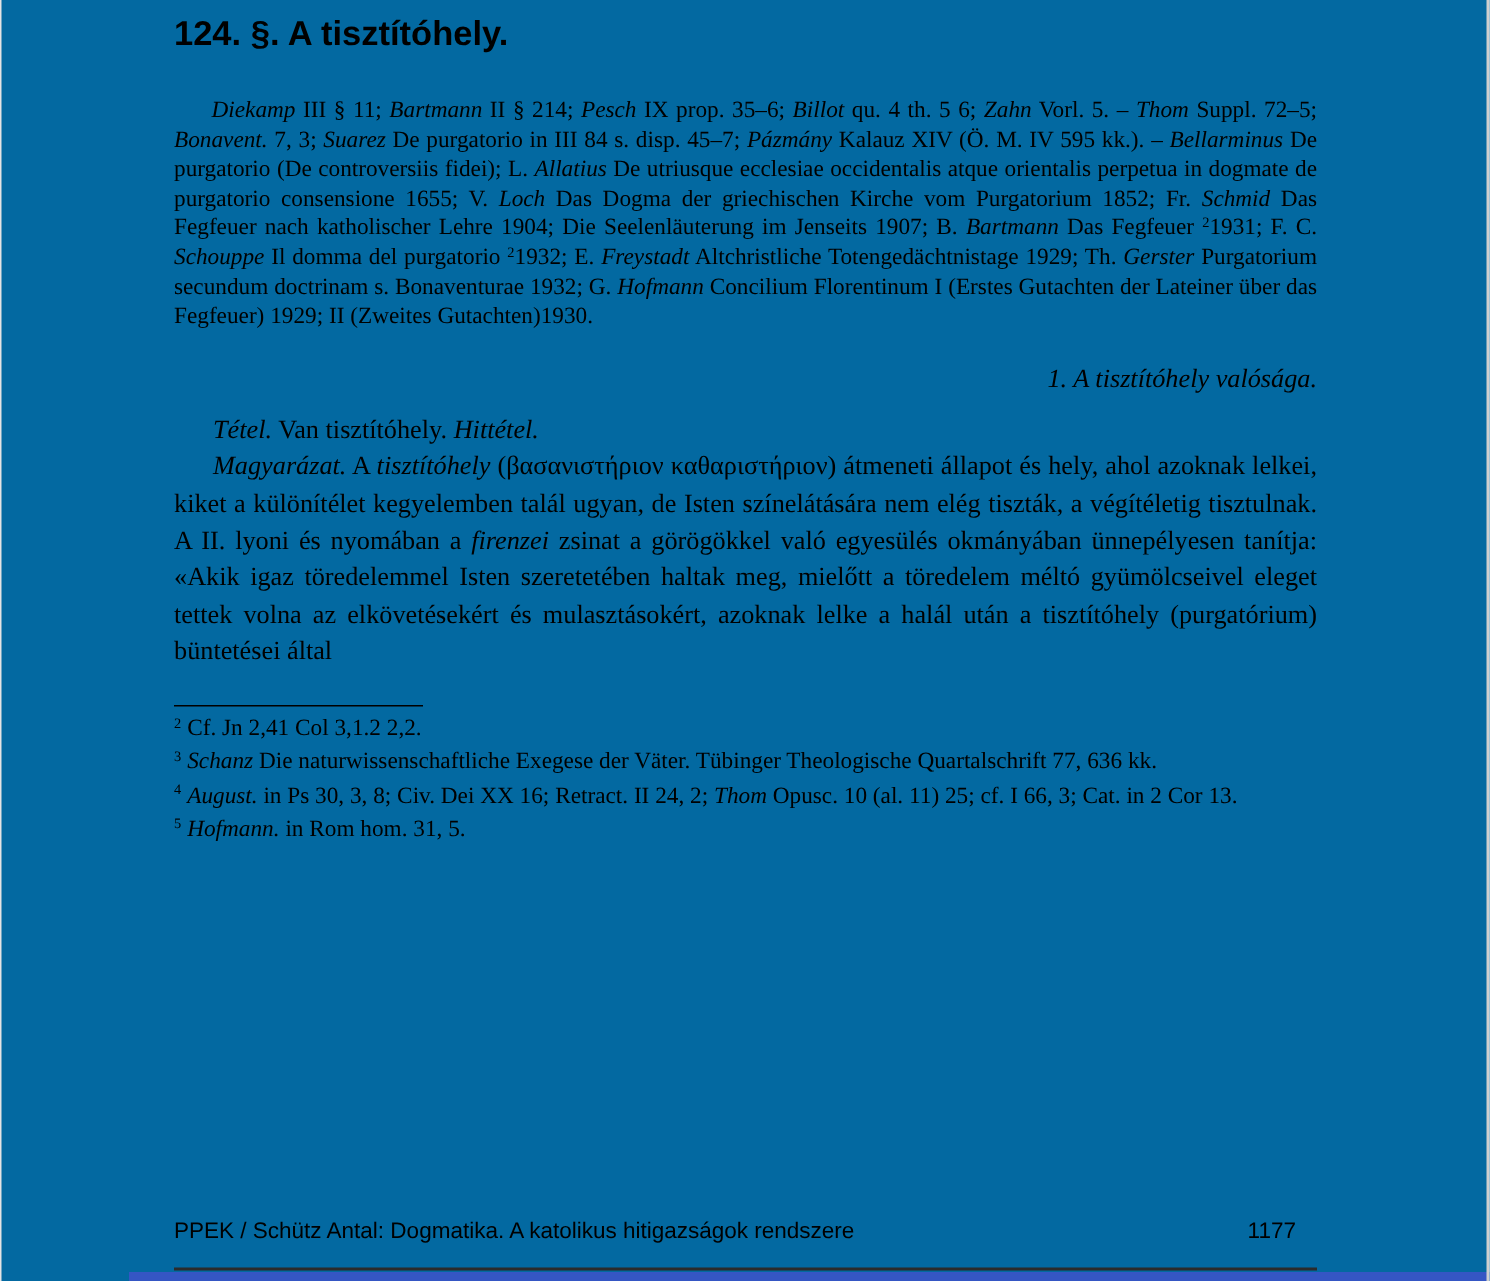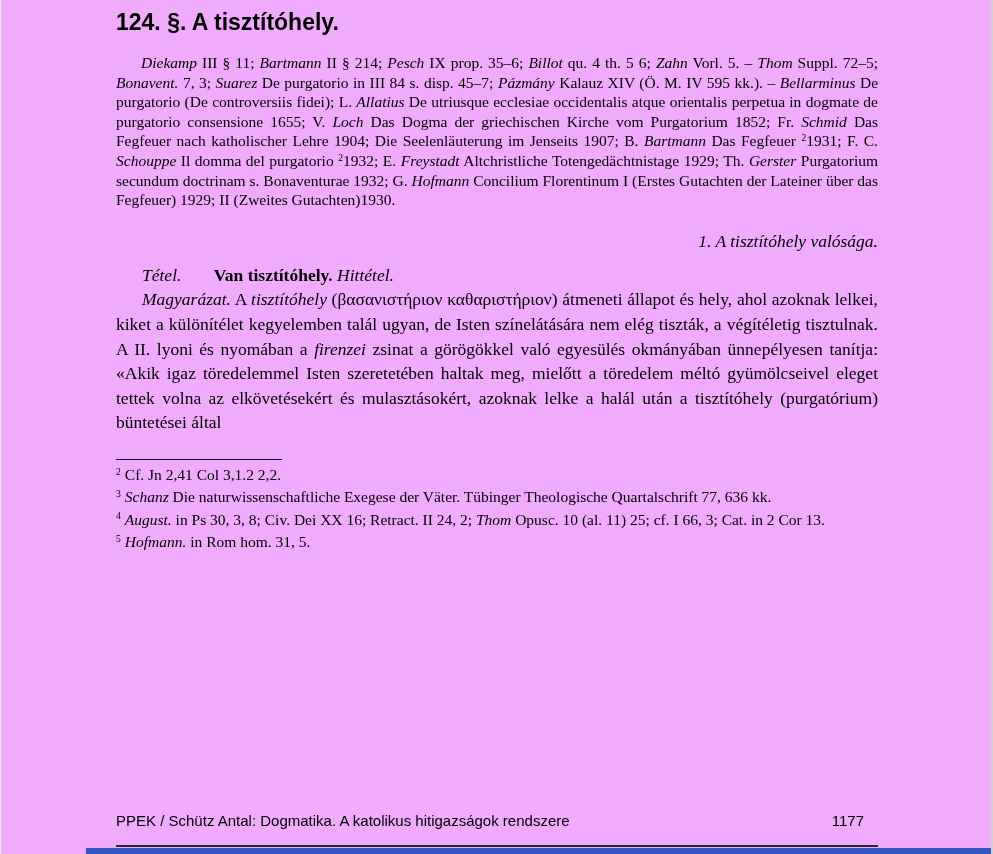--- a/index.html
+++ b/index.html
@@ -1,45 +1,45 @@
 <!DOCTYPE html>
 <html><head>
 <meta charset="utf-8">
 <style>
   * { margin:0; padding:0; box-sizing:border-box; }
   html,body { width:993px; height:854px; background:#ffffff; overflow:hidden;
               font-family:"Liberation Serif", serif; color:#000; }
-  .viewport { position:relative; width:993px; height:854px; background:#f0abfc;
+  .viewport { position:relative; width:993px; height:854px; background:#0369a1;
               border-left:1px solid #e4e4e4; }
 
   .page-content { position:absolute; left:115px; top:0; width:762px; }
 
   h1.heading { font-family:"Liberation Sans", sans-serif; font-weight:bold;
                font-size:23px; line-height:28px; margin-top:8px; letter-spacing:0; }
 
-  p.biblio { margin-top:17px; font-size:15.5px; line-height:19.6px;
+  p.biblio { margin-top:28px; font-size:15.5px; line-height:19.6px;
              text-align:justify; text-indent:25px; }
 
   .subheading { margin-top:21px; font-size:17.5px; font-style:italic;
                 text-align:right; }
 
   p.body { font-size:17.5px; line-height:24.6px; text-align:justify;
            text-indent:26px; }
   p.tetel { margin-top:11px; }
 
   .fn-rule { margin-top:24px; width:166px; border-top:1.5px solid #000; }
 
   .footnotes { margin-top:4px; font-size:15.5px; line-height:22.3px; }
   .footnote sup { margin-right:4px; }
 
   sup { font-size:0.62em; line-height:0; position:relative; top:-0.55em;
         vertical-align:baseline; }
 
   i { font-style:italic; }
-  b { font-weight:bold;margin-left:28px; }
+  b { font-weight:normal; }
 
   .footer { position:absolute; left:115px; top:812px; width:762px;
             display:flex; justify-content:space-between; align-items:flex-end;
             font-family:"Liberation Sans", sans-serif; font-size:15px;
             padding-bottom:16px; border-bottom:2px solid #2b2b2b; }
   .footer .pagenum { padding-right:14px; }
 
   .bottom-bar { position:absolute; left:85px; right:0; bottom:0; height:6px; }
 
   .right-border { position:absolute; right:0; top:0; bottom:0; width:2px;

